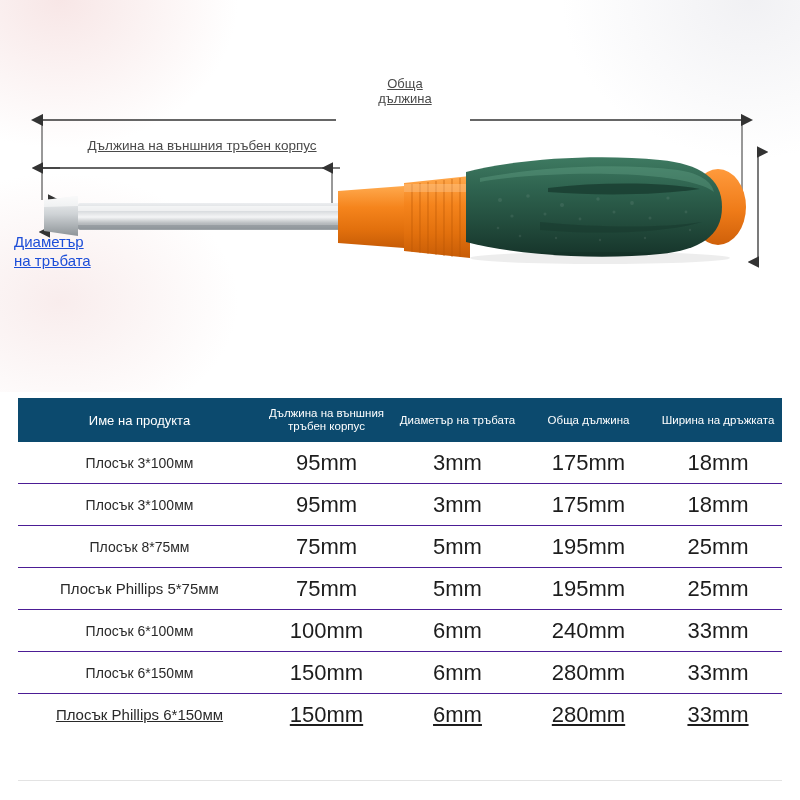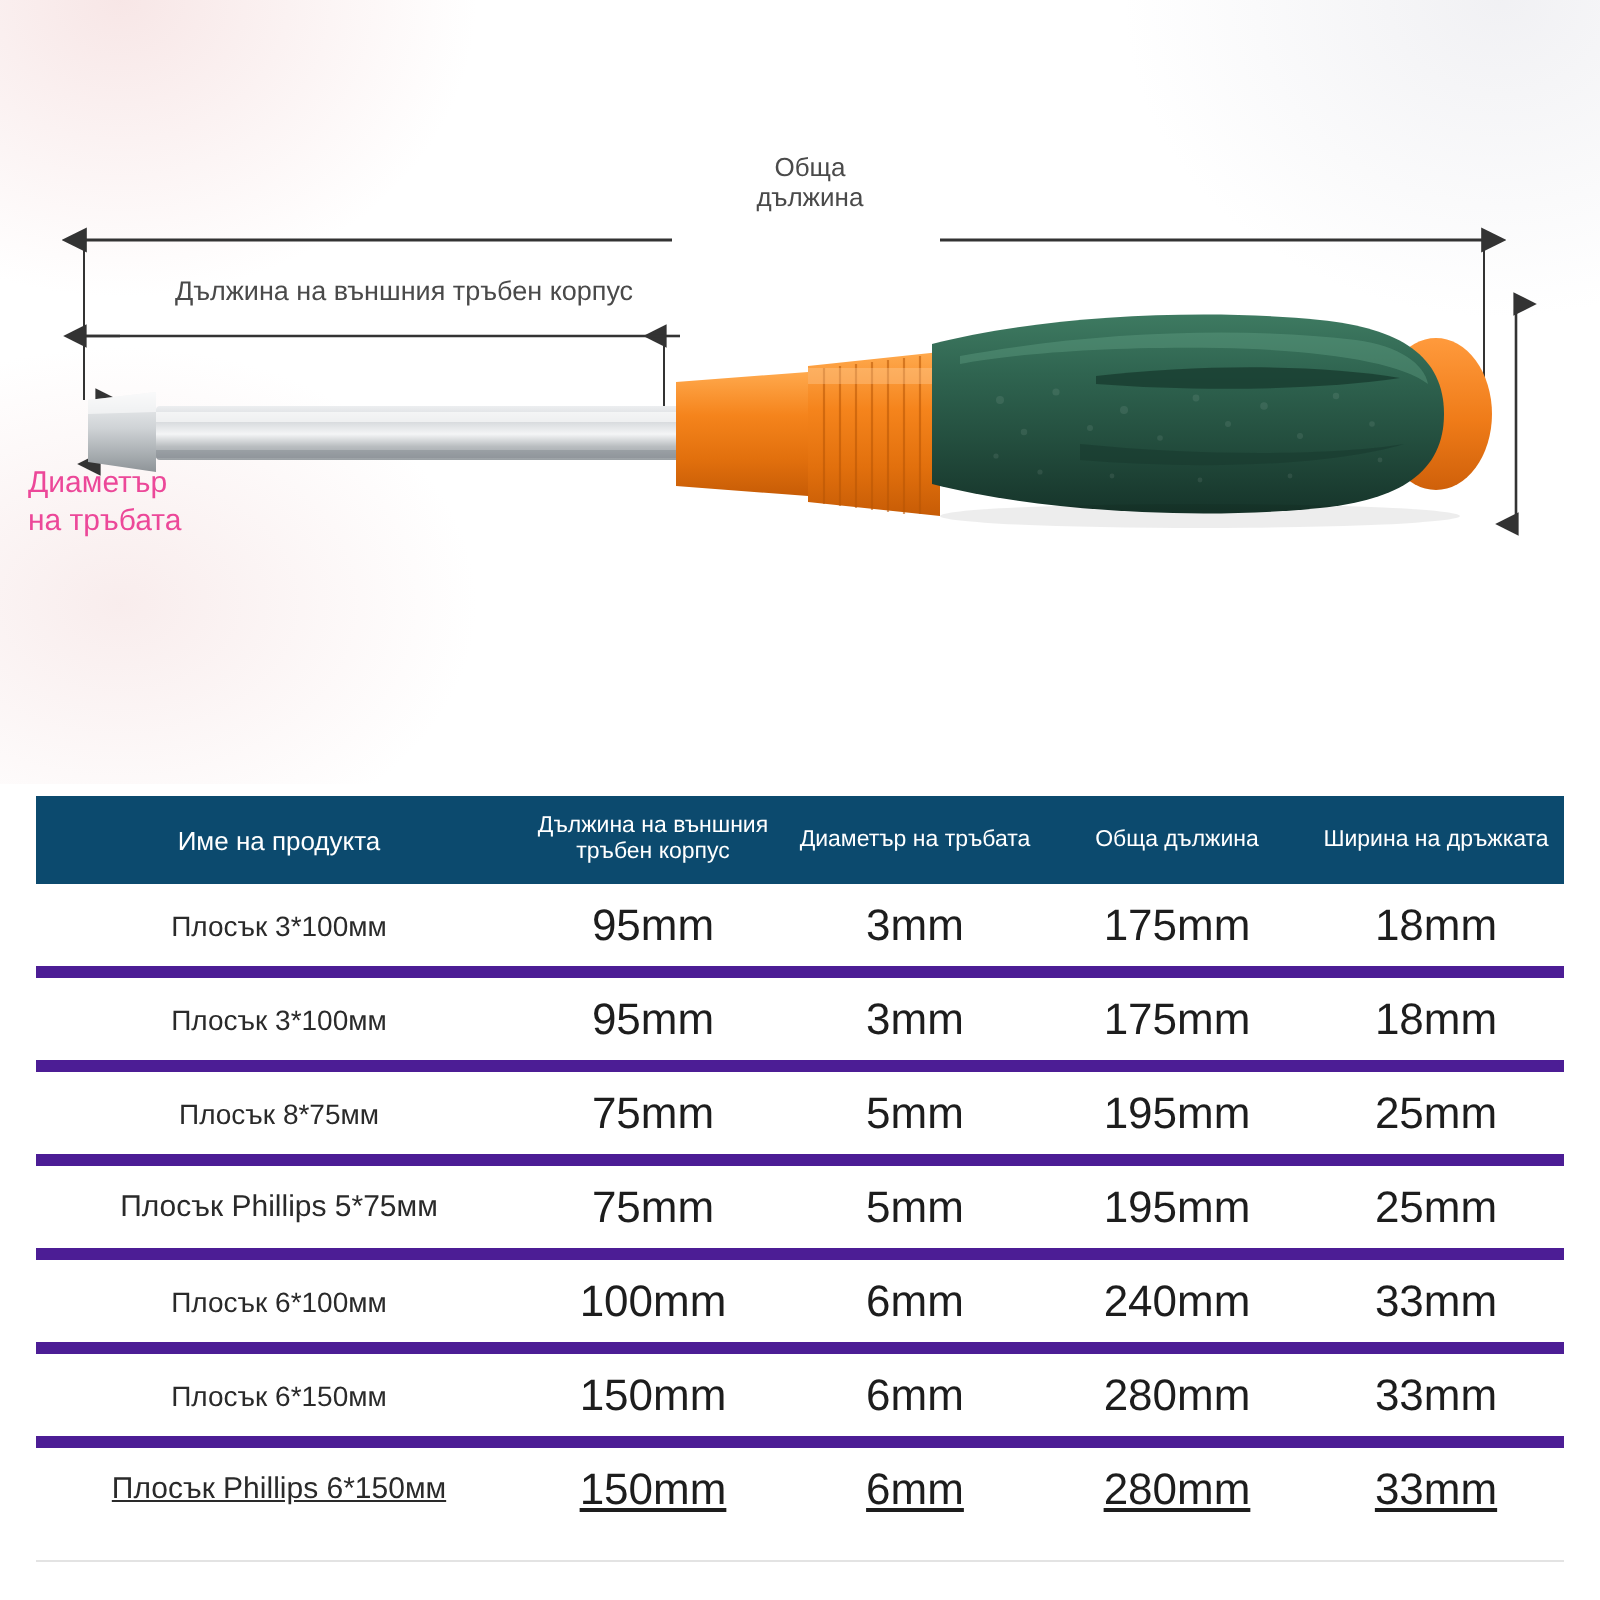--- a/index.html
+++ b/index.html
@@ -47,37 +47,38 @@
     pointer-events: none;
   }
 
   .dim-label {
     position: absolute;
     color: #4a4a4a;
     font-size: 13px;
     line-height: 15px;
     text-align: center;
     white-space: pre-line;
+    text-decoration: underline;
   }
   #label-total {
     left: 340px; top: 76px;
     width: 130px;
   }
   #label-shaft {
     left: 62px; top: 138px;
     width: 280px;
     text-align: center;
     font-size: 13.5px;
   }
   #label-diameter {
     left: 14px; top: 232px;
     width: 120px;
     text-align: left;
     font-size: 15px;
-    color: #ec4899;
+    color: #1d4ed8;
     line-height: 19px;
   }
 
   
   #spec-table {
     position: absolute;
     left: 18px;
     top: 398px;
     width: 764px;
     border-collapse: collapse;
@@ -93,21 +94,21 @@
     height: 28px;
     vertical-align: middle;
     text-align: center;
     border: none;
   }
   #spec-table thead th:first-child {
     font-size: 13px;
   }
   #spec-table tbody td {
     background: #ffffff;
-    border-bottom: 6px solid #4c1d95;
+    border-bottom: 1px solid #4c1d95;
     text-align: center;
     color: #1d1d1d;
     height: 41px;
     padding: 0 2px;
     font-size: 22px;
     white-space: nowrap;
   }
   #spec-table tbody td.name {
     font-size: 14px;
     color: #2a2a2a;

